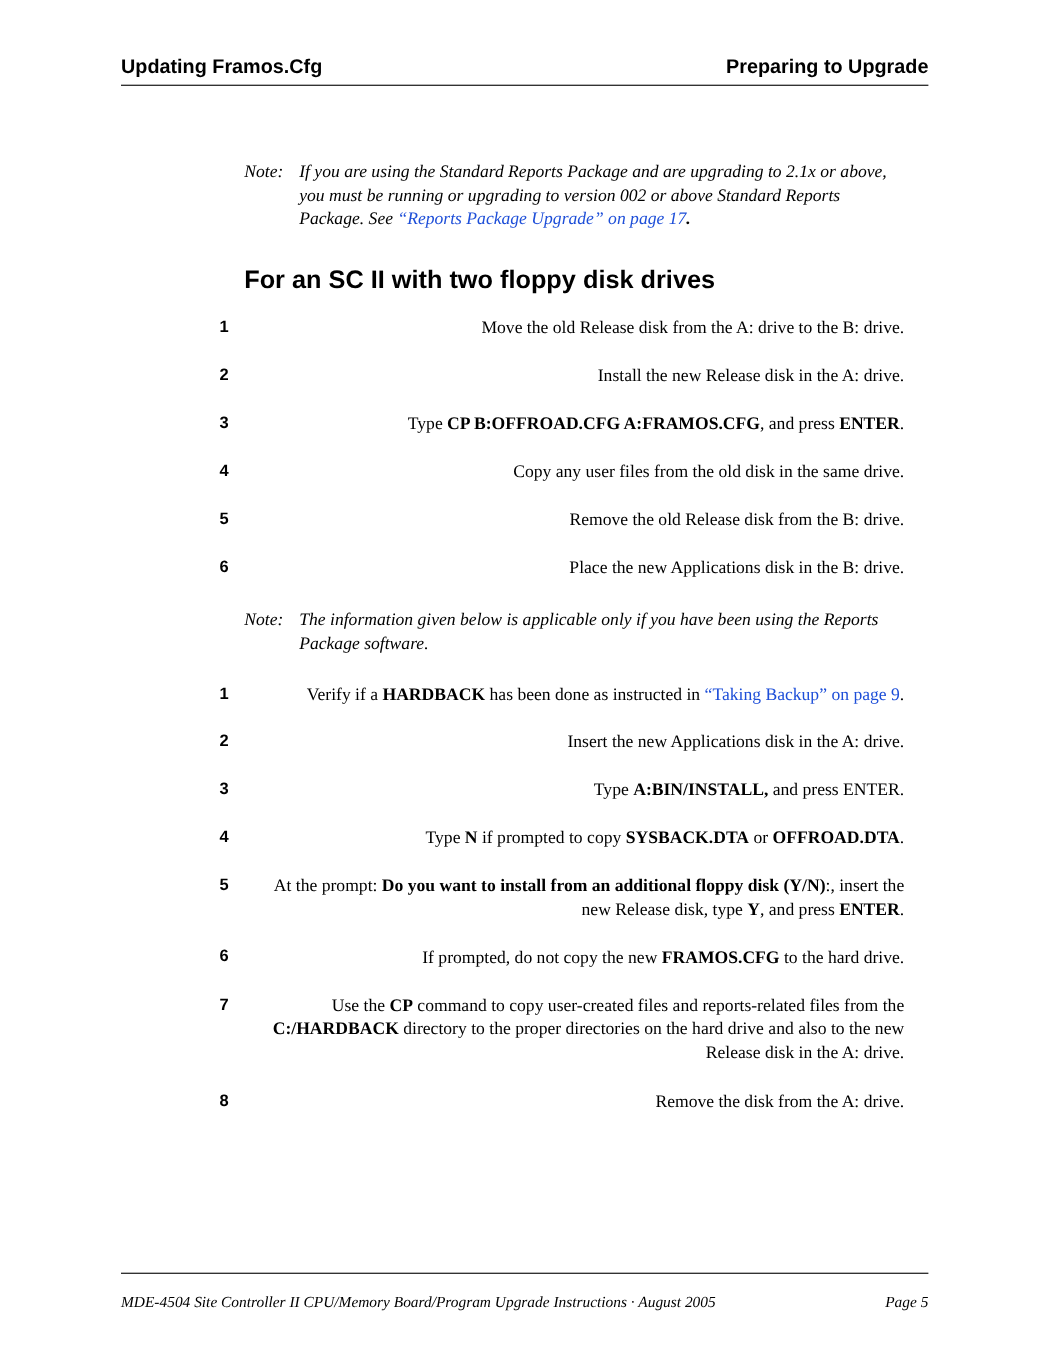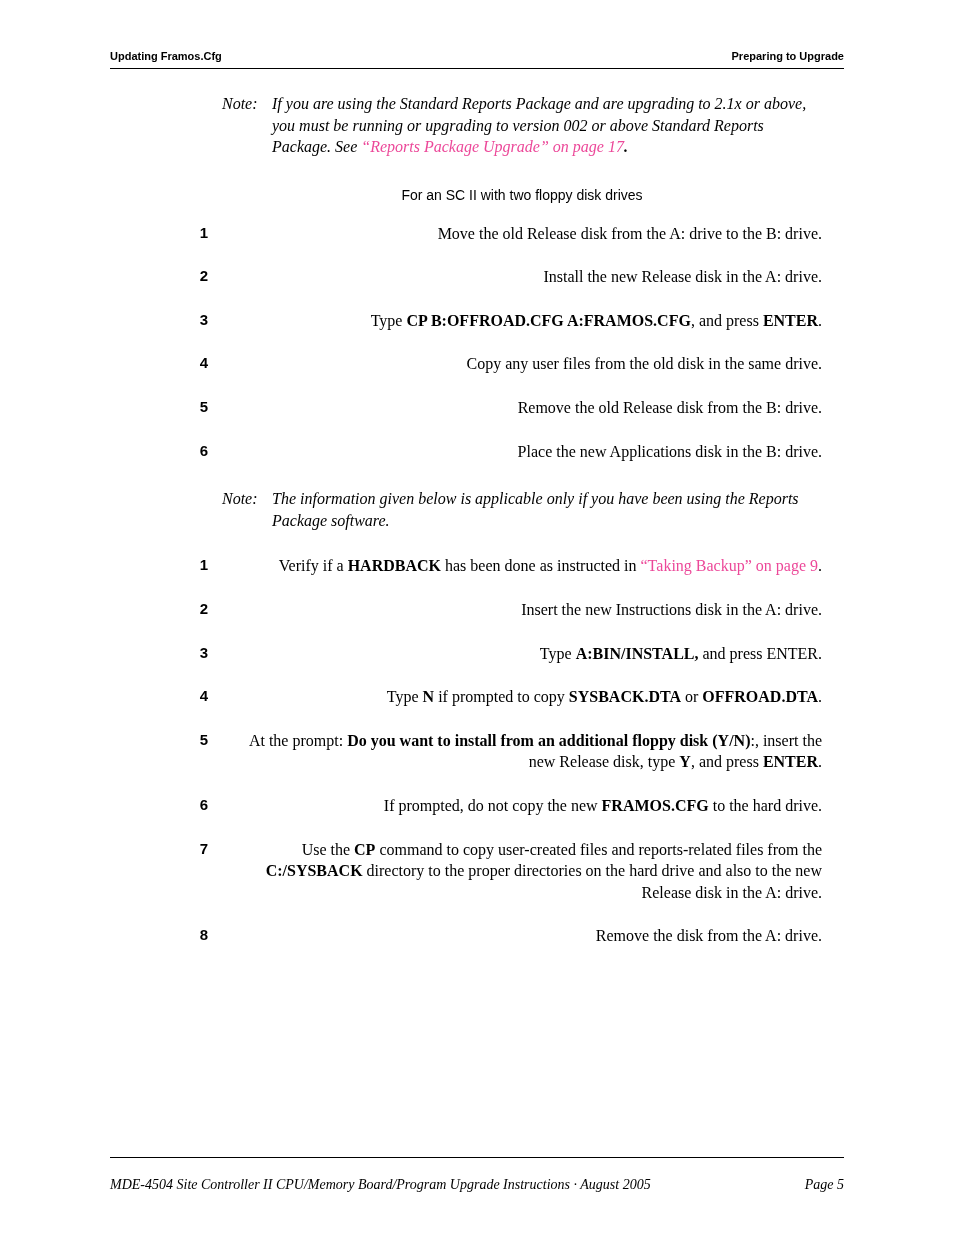--- a/index.html
+++ b/index.html
@@ -14,53 +14,52 @@
     height: 1235px;
     box-sizing: border-box;
     padding: 50px 110px 40px 110px;
     position: relative;
   }
   .running-header {
     display: flex;
     justify-content: space-between;
     font-family: Arial, Helvetica, sans-serif;
     font-weight: bold;
-    font-size: 11px;
+    font-size: 18px;
     border-bottom: 1px solid #000;
     padding-bottom: 6px;
   }
   .content {
-    margin-top: 24px;
+    margin-top: 68px;
     margin-left: 112px;   
     width: 600px;
     font-size: 16px;
     line-height: 1.35;
   }
   .note-block {
     display: flex;
     font-style: italic;
     margin-bottom: 28px;
   }
   .note-label {
     flex: 0 0 50px;
   }
   .note-body {
     flex: 1;
   }
   .link {
-    color: #ec4899;
+    color: #1d4ed8;
     font-style: italic;
   }
   h3.section {
     font-family: Arial, Helvetica, sans-serif;
-    font-weight: normal;
-    font-size: 14px;
+    font-weight: bold;
+    font-size: 23px;
     margin: 14px 0 18px 0;
     font-style: normal;
-    text-align: center;
   }
   ol.steps {
     list-style: none;
     padding: 0;
     margin: 0 0 26px 0;
   }
   ol.steps > li {
     display: flex;
     margin-bottom: 22px;
   }
@@ -148,41 +147,41 @@
       <div class="note-body">The information given below is applicable only if you have been using the Reports Package software.</div>
     </div>
 
     <ol class="steps" id="steps-b">
         <li>
           <div class="num">1</div>
           <div class="body">Verify if a <span class="b">HARDBACK</span> has been done as instructed in <span class="link" style="font-style:normal">“Taking Backup” on page 9</span>.</div>
         </li>
         <li>
           <div class="num">2</div>
-          <div class="body">Insert the new Instructions disk in the A: drive.</div>
+          <div class="body">Insert the new Applications disk in the A: drive.</div>
         </li>
         <li>
           <div class="num">3</div>
           <div class="body">Type <span class="b">A:BIN/INSTALL,</span> and press ENTER.</div>
         </li>
         <li>
           <div class="num">4</div>
           <div class="body">Type <span class="b">N</span> if prompted to copy <span class="b">SYSBACK.DTA</span> or <span class="b">OFFROAD.DTA</span>.</div>
         </li>
         <li>
           <div class="num">5</div>
           <div class="body">At the prompt: <span class="b">Do you want to install from an additional floppy disk (Y/N)</span>:, insert the new Release disk, type <span class="b">Y</span>, and press <span class="b">ENTER</span>.</div>
         </li>
         <li>
           <div class="num">6</div>
           <div class="body">If prompted, do not copy the new <span class="b">FRAMOS.CFG</span> to the hard drive.</div>
         </li>
         <li>
           <div class="num">7</div>
-          <div class="body">Use the <span class="b">CP</span> command to copy user-created files and reports-related files from the <span class="b">C:/SYSBACK</span> directory to the proper directories on the hard drive and also to the new Release disk in the A: drive.</div>
+          <div class="body">Use the <span class="b">CP</span> command to copy user-created files and reports-related files from the <span class="b">C:/HARDBACK</span> directory to the proper directories on the hard drive and also to the new Release disk in the A: drive.</div>
         </li>
         <li>
           <div class="num">8</div>
           <div class="body">Remove the disk from the A: drive.</div>
         </li>
       </ol>
 
   </div>
 
   <div class="footer">

